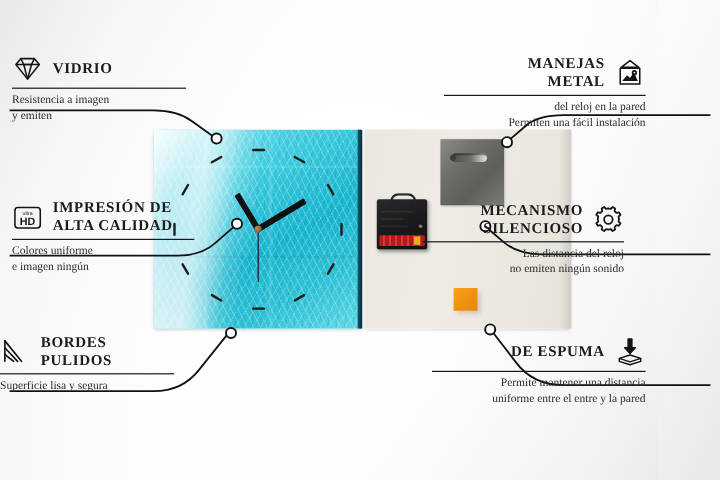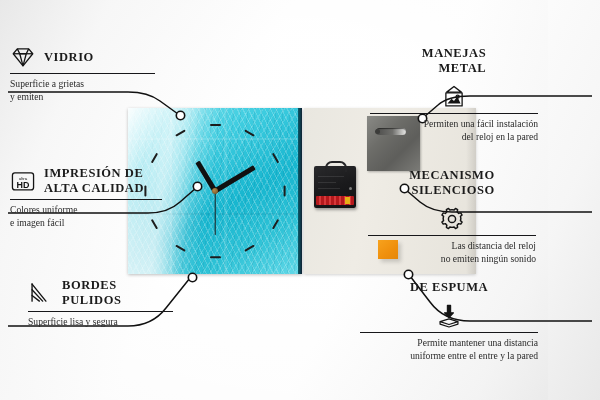--- a/index.html
+++ b/index.html
@@ -106,21 +106,21 @@
     background:linear-gradient(140deg,#f7a21d 0%,#ef8f0c 60%,#e5870a 100%);
     box-shadow:3px 3px 4px rgba(0,0,0,.16);
   }
 
   
   svg.lines{position:absolute;left:0;top:0;width:600px;height:400px;pointer-events:none;}
 
   .callout{position:absolute;}
   .callout .head{display:flex;align-items:center;gap:8px;}
   .callout.left .head{justify-content:flex-start;}
-  .callout.right .head{justify-content:flex-end;flex-direction:column;}
+  .callout.right .head{justify-content:flex-end;}
   .callout .title{
     font-family:"Liberation Serif", serif;
     font-size:12.5px;font-weight:700;color:#1b1b1b;
     letter-spacing:.55px;line-height:1.18;text-transform:uppercase;
   }
   .callout.right .title{text-align:right;}
   .callout .rule{height:1.4px;background:#17171a;margin:3px 0 4px;}
   .callout .desc{
     font-family:"Liberation Serif", serif;
     font-size:9.6px;color:#2a2a2a;line-height:1.32;
@@ -217,45 +217,45 @@
             <path d="M23 6 L20 12 L16 27"></path>
           <path d="M12 12 H20"></path>
         </g>
       </svg>
       <div class="title">
         <div>VIDRIO</div>
       </div>
     </div>
     <div class="rule"></div>
     <div class="desc">
-      <div>Superficie a grietas</div>
+      <div>Resistencia a imagen</div>
       <div>y emiten</div>
     </div>
   </div>
 
   <div class="callout left" style="left:10px;top:166px;width:152px;">
     <div class="head">
       <svg class="ico" viewBox="0 0 32 32">
         <rect x="3" y="6" width="26" height="21" rx="3" fill="none" stroke="#141414" stroke-width="1.6"></rect>
         <text x="16" y="14.2" font-family="Liberation Sans, sans-serif" font-size="5.4" text-anchor="middle" fill="#141414">ultra</text>
         <text x="16" y="24.2" font-family="Liberation Sans, sans-serif" font-size="11" font-weight="bold" text-anchor="middle" fill="#141414">HD</text>
       </svg>
       <div class="title">
         <div>IMPRESIÓN DE</div>
         <div>ALTA CALIDAD</div>
       </div>
     </div>
     <div class="rule"></div>
     <div class="desc">
       <div>Colores uniforme</div>
-      <div>e imagen fácil</div>
-    </div>
-  </div>
-
-  <div class="callout left" style="left:28px;top:278px;width:145px;">
+      <div>e imagen ningún</div>
+    </div>
+  </div>
+
+  <div class="callout left" style="left:0;top:278px;width:145px;">
     <div class="head">
       <svg class="ico" viewBox="0 0 32 32">
         <g stroke="#141414" stroke-width="1.7" stroke-linecap="round">
           <path d="M5 5 L22 26"></path>
             <path d="M5 12 L18 26"></path>
             <path d="M5 19 L14 26"></path>
           <path d="M5 5 L5 26"></path>
         </g>
       </svg>
       <div class="title">
@@ -279,26 +279,26 @@
         <g fill="none" stroke="#141414" stroke-width="1.6" stroke-linejoin="round">
           <path d="M16 3 L7 10 H25 Z" stroke-linecap="round"></path>
           <rect x="6" y="11" width="20" height="16"></rect>
           <path d="M8 24 L13 18 L16 21 L20 15 L24 24 Z" fill="#141414" stroke="none"></path>
           <circle cx="20.5" cy="15.5" r="1.9" fill="none"></circle>
         </g>
       </svg>
     </div>
     <div class="rule"></div>
     <div class="desc">
+      <div>del reloj en la pared</div>
       <div>Permiten una fácil instalación</div>
-      <div>del reloj en la pared</div>
-    </div>
-  </div>
-
-  <div class="callout right" style="right:12px;top:168px;width:168px;">
+    </div>
+  </div>
+
+  <div class="callout right" style="right:28px;top:168px;width:168px;">
     <div class="head">
       <div class="title">
         <div>MECANISMO</div>
         <div>SILENCIOSO</div>
       </div>
       <svg class="ico" viewBox="0 0 32 32">
         <g fill="none" stroke="#141414" stroke-width="1.8" stroke-linejoin="round">
           <path d="M16 4.5 l2.6 .5 1.7-2 2.6 1.6 -.6 2.6 1.9 1.9 2.6-.6 1.6 2.6 -2 1.7 .5 2.6 -.5 2.6 2 1.7 -1.6 2.6 -2.6-.6 -1.9 1.9 .6 2.6 -2.6 1.6 -1.7-2 -2.6 .5 -2.6-.5 -1.7 2 -2.6-1.6 .6-2.6 -1.9-1.9 -2.6 .6 -1.6-2.6 2-1.7 -.5-2.6 .5-2.6 -2-1.7 1.6-2.6 2.6 .6 1.9-1.9 -.6-2.6 2.6-1.6 1.7 2 z"></path>
           <circle cx="16" cy="16" r="4.4"></circle>
         </g>

